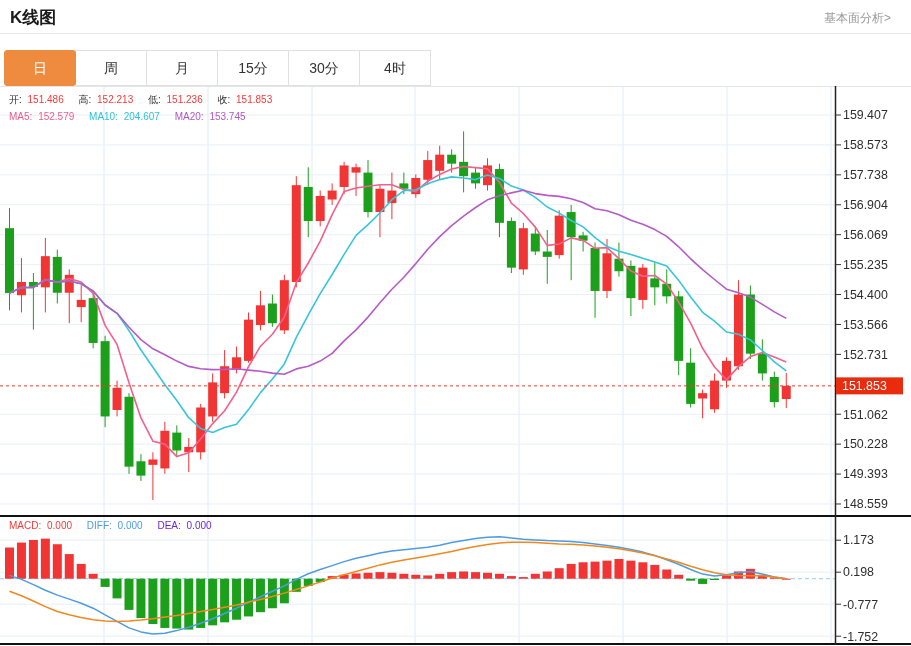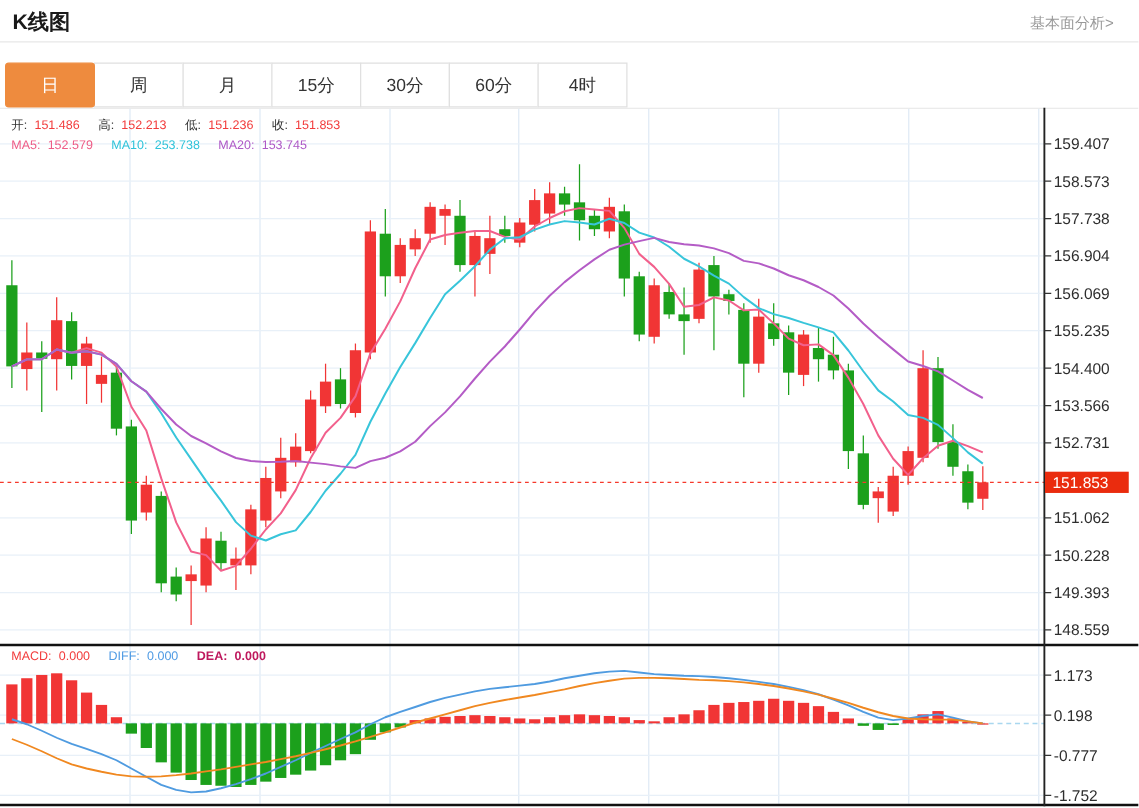--- a/index.html
+++ b/index.html
@@ -16,39 +16,38 @@
   #chart-svg{position:absolute;left:0;top:0;}
   .legend{position:absolute;font-size:10px;white-space:nowrap;}
   .legend span{margin-right:3px;}
   .legend .gap{margin-right:12px;}
   .lab{color:#333;}
   .v-red,.l-red{color:#f23b3b;}
   .l-ma5{color:#ee5c86;margin-top:24px;}
   .l-ma10{color:#2fc3da;}
   .l-ma20{color:#ae58c6;margin-top:33px;}
   .l-diff{color:#4f9be4;}
-  .l-dea{color:#be185d;font-weight:bold;}
+  .l-dea{color:#6d28d9;}
   .legend-ohlc{left:9px;top:7px;}
   .legend-ma{left:9px;top:25px;}
   .legend-macd{left:9px;top:434px;}
 </style>
 </head>
 <body>
 
 <div class="page">
   <div class="hdr-title">K线图</div>
   <a class="hdr-link">基本面分析&gt;</a>
   <div class="divider"></div>
   <div class="tabbar" id="tabbar">
       <div class="tab active">日</div>
       <div class="tab">周</div>
       <div class="tab">月</div>
       <div class="tab">15分</div>
       <div class="tab">30分</div>
-      <div class="tab">60分</div>
       <div class="tab">4时</div>
     </div>
 
   <div class="chart-wrap">
     <svg id="chart-svg" width="911" height="560" viewBox="0 0 911 560">
         <g>
           <line x1="0" y1="0.5" x2="911" y2="0.5" stroke="#e5e5e5" stroke-width="1"></line>
           <line x1="104" y1="1" x2="104" y2="557" stroke="#dfeaf5" stroke-width="1"></line>
           <line x1="208" y1="1" x2="208" y2="557" stroke="#dfeaf5" stroke-width="1"></line>
           <line x1="312" y1="1" x2="312" y2="557" stroke="#dfeaf5" stroke-width="1"></line>
@@ -345,21 +344,21 @@
       <span class="lab">低:</span>
       <span class="v-red gap">151.236</span>
       <span class="lab">收:</span>
       <span class="v-red">151.853</span>
     </div>
 
     <div class="legend legend-ma">
       <span class="l-ma5">MA5:</span>
       <span class="l-ma5 gap">152.579</span>
       <span class="l-ma10">MA10:</span>
-      <span class="l-ma10 gap">253.738</span>
+      <span class="l-ma10 gap">204.607</span>
       <span class="l-ma20">MA20:</span>
       <span class="l-ma20">153.745</span>
     </div>
 
     <div class="legend legend-macd">
       <span class="l-red">MACD:</span>
       <span class="l-red gap">0.000</span>
       <span class="l-diff">DIFF:</span>
       <span class="l-diff gap">0.000</span>
       <span class="l-dea">DEA:</span>

